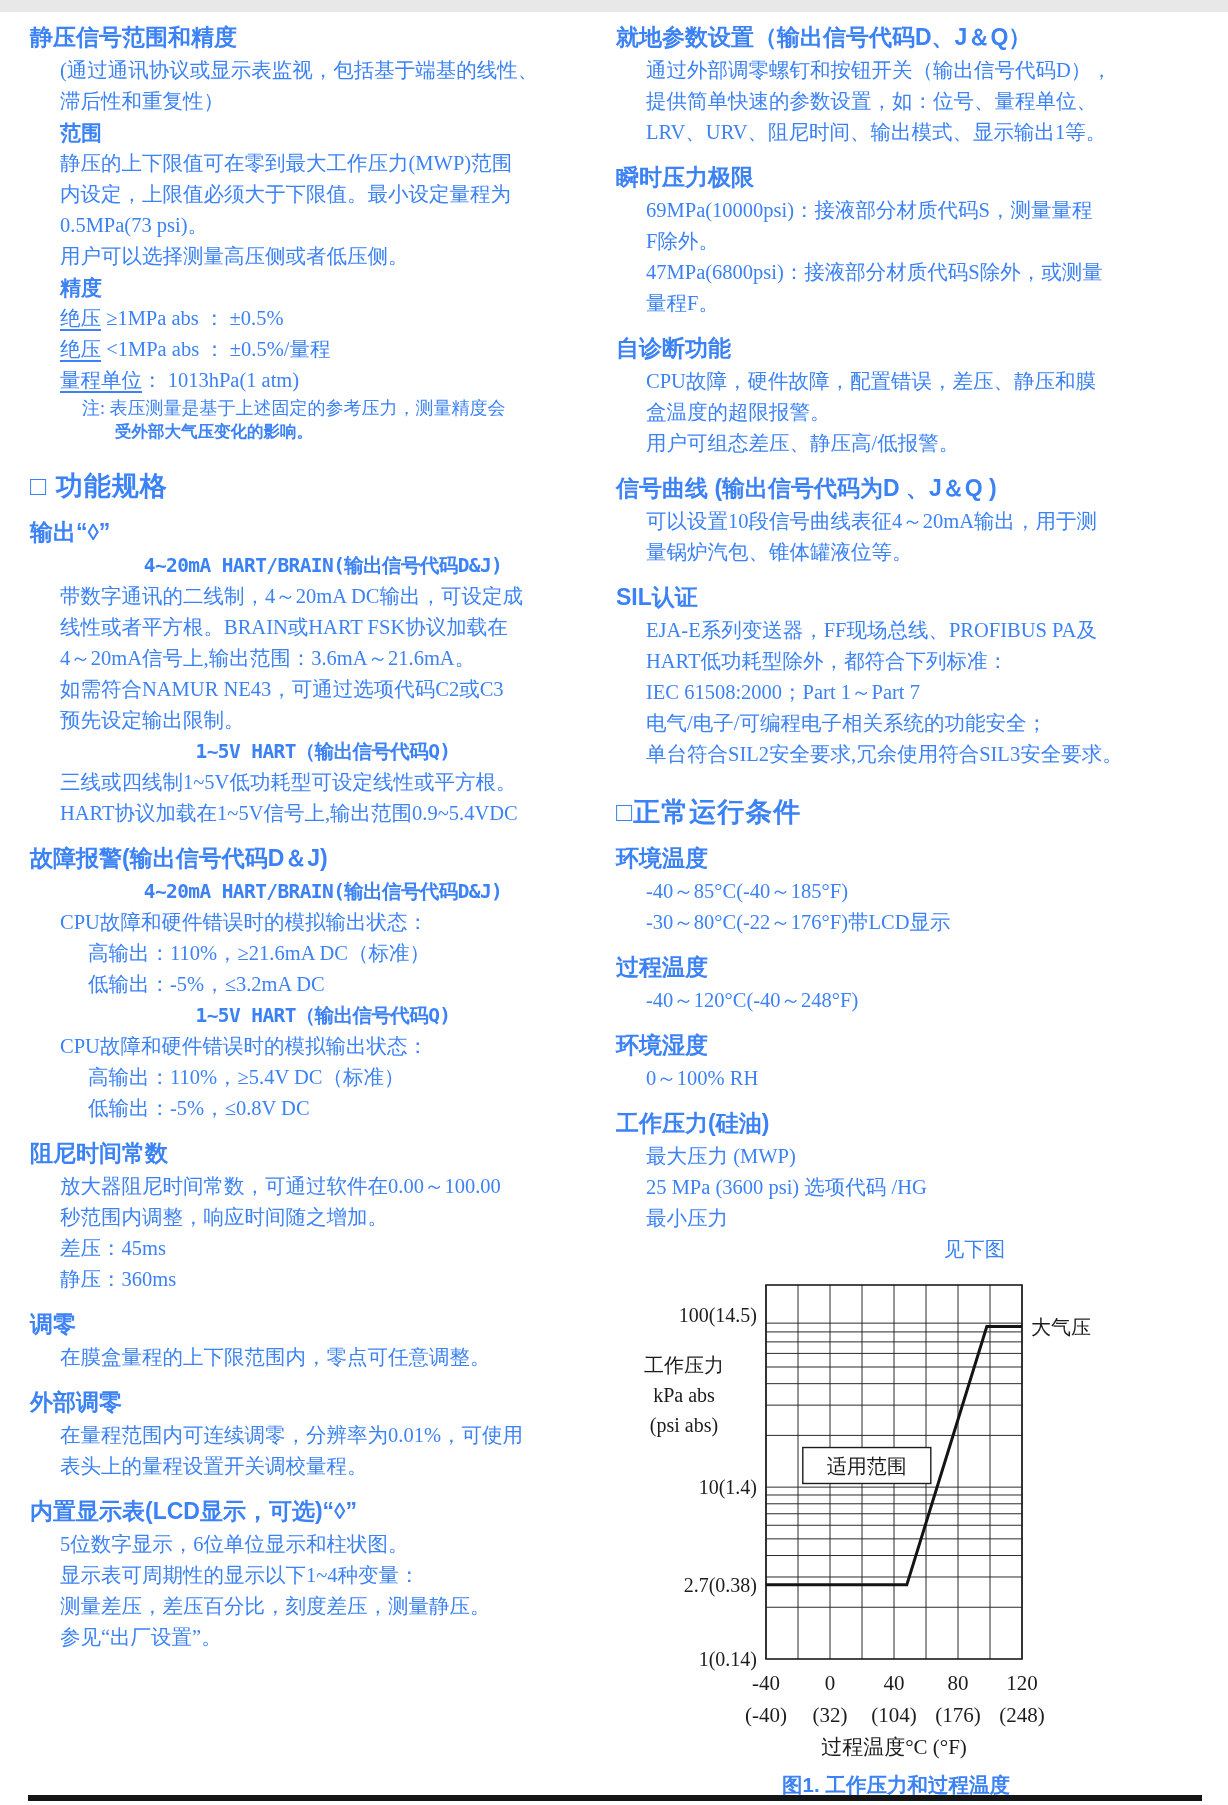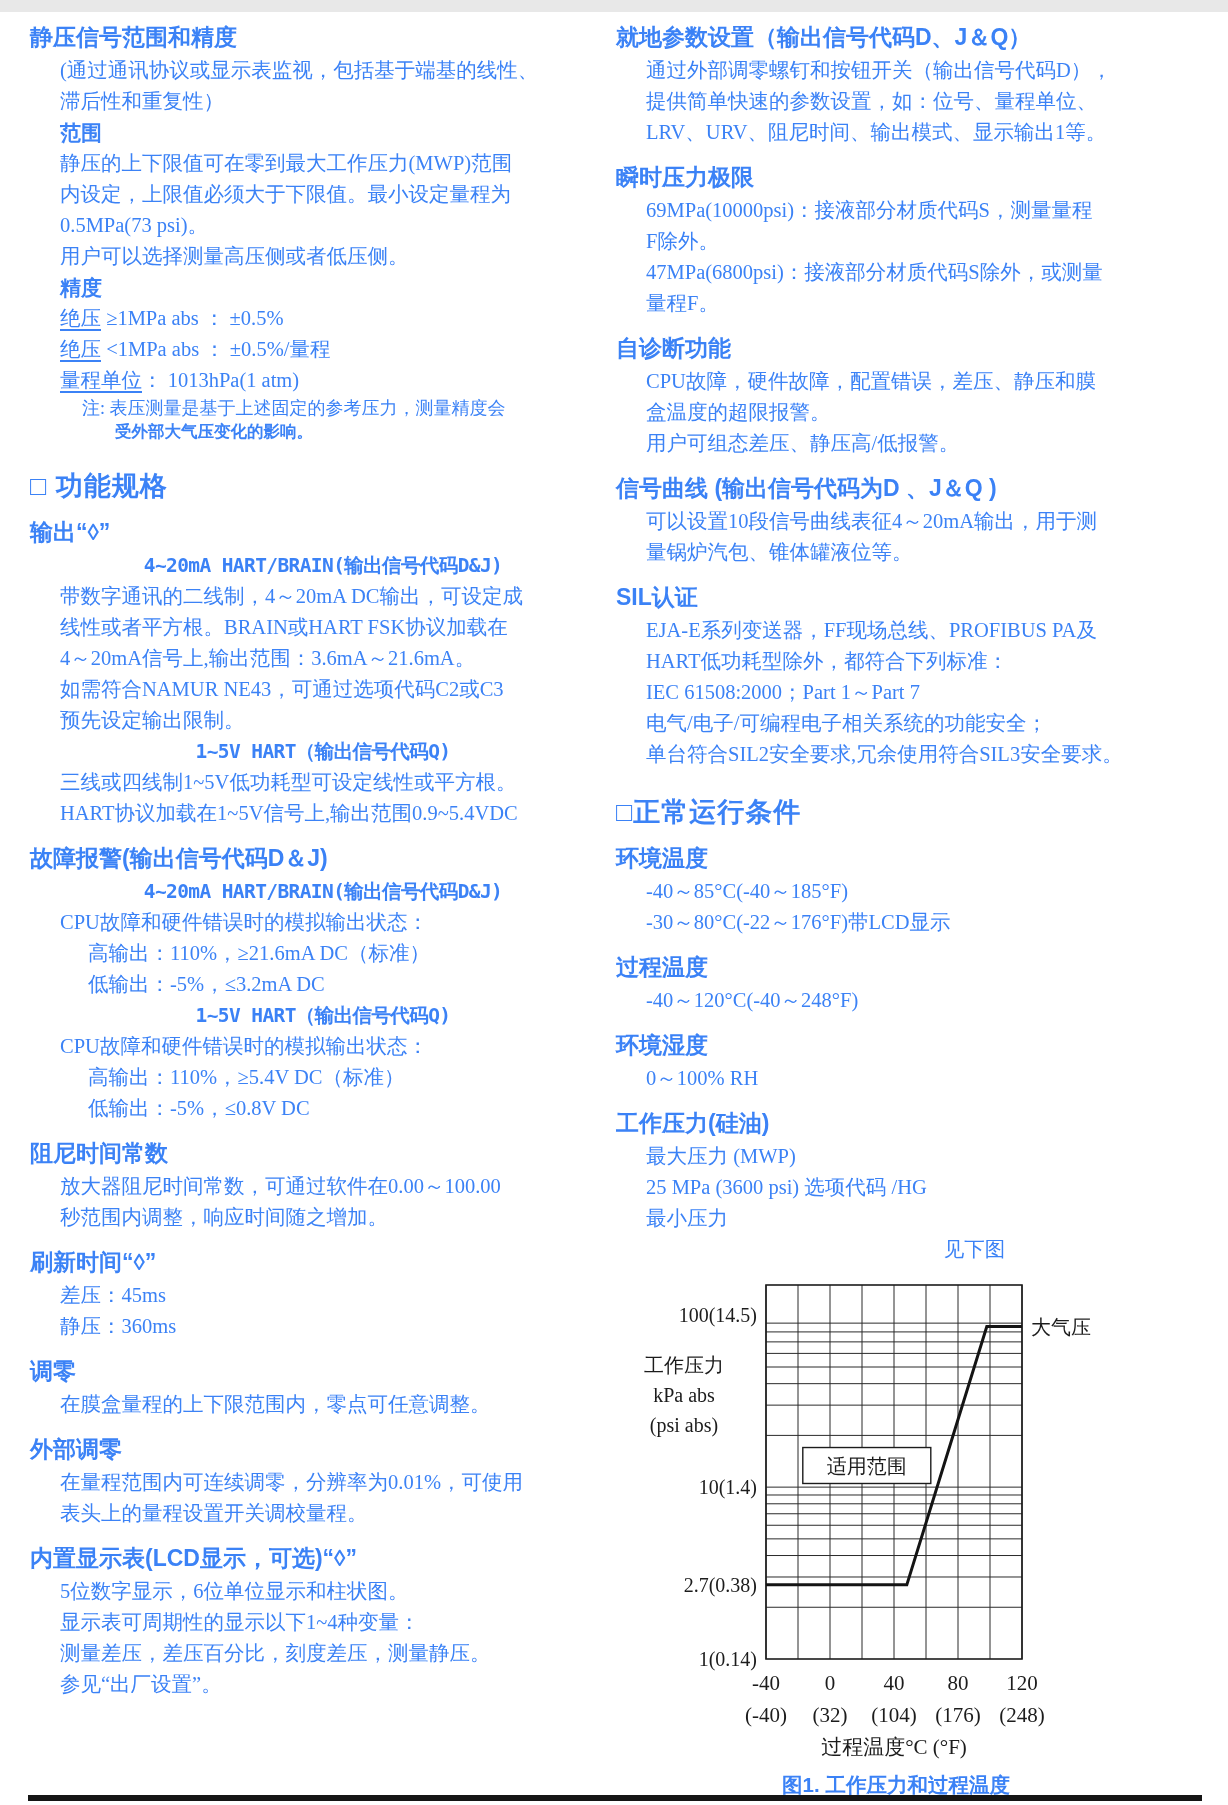--- a/index.html
+++ b/index.html
@@ -73,21 +73,20 @@
     <div class="bi">低输出：-5%，≤3.2mA DC</div>
     <div class="hm">1~5V HART（输出信号代码Q)</div>
     <div class="b">CPU故障和硬件错误时的模拟输出状态：</div>
     <div class="bi">高输出：110%，≥5.4V DC（标准）</div>
     <div class="bi">低输出：-5%，≤0.8V  DC</div>
 
     <div class="h3">阻尼时间常数</div>
     <div class="b">放大器阻尼时间常数，可通过软件在0.00～100.00</div>
     <div class="b">秒范围内调整，响应时间随之增加。</div>
 
-    <div class="h3">刷新时间“◊”</div>
     <div class="b">差压：45ms</div>
     <div class="b">静压：360ms</div>
 
     <div class="h3">调零</div>
     <div class="b">在膜盒量程的上下限范围内，零点可任意调整。</div>
 
     <div class="h3">外部调零</div>
     <div class="b">在量程范围内可连续调零，分辨率为0.01%，可使用</div>
     <div class="b">表头上的量程设置开关调校量程。</div>
 

